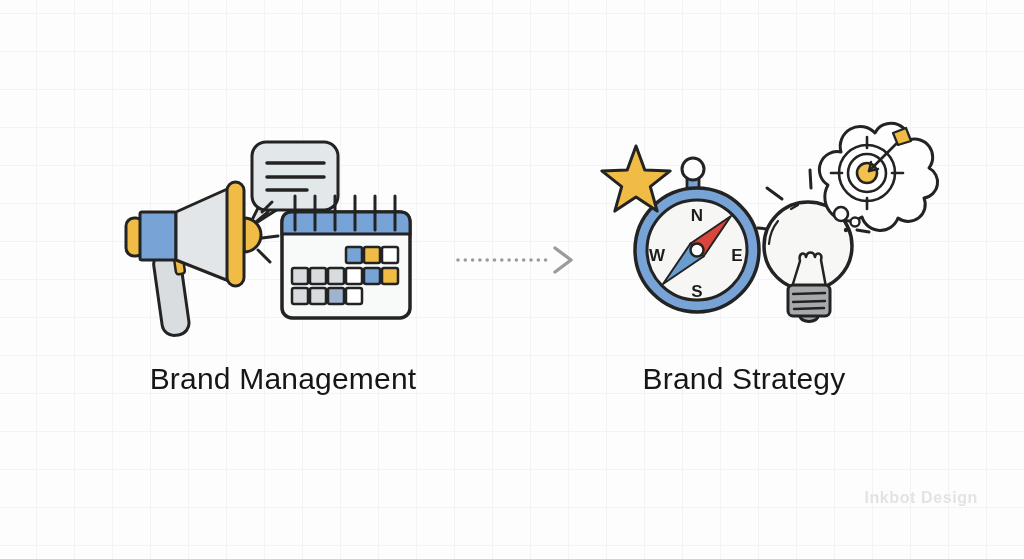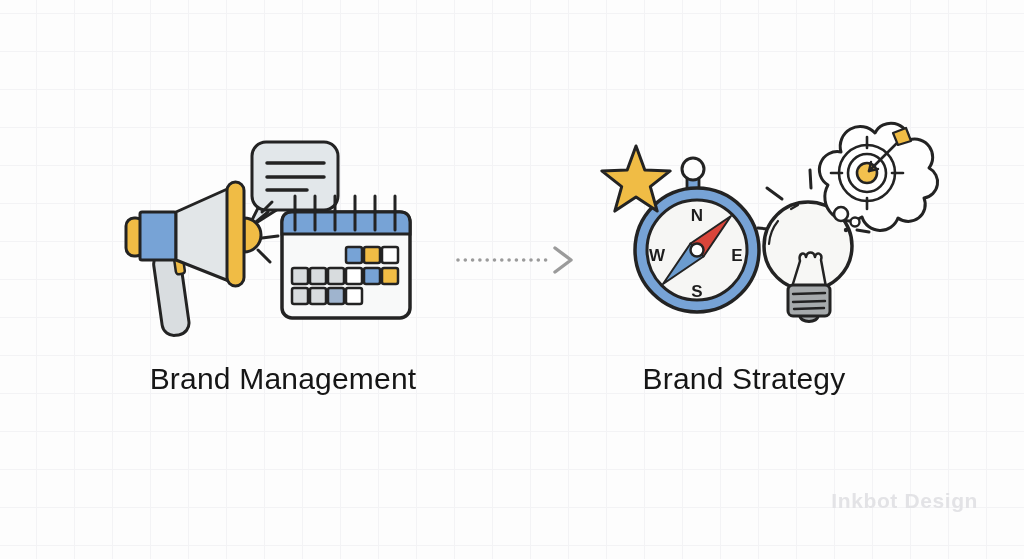--- a/index.html
+++ b/index.html
@@ -30,21 +30,21 @@
     color: #161616;
     top: 361px;
     line-height: 36px;
   }
   .label-left  { left: 83px; }
   .label-right { left: 544px; }
   .watermark {
     position: absolute;
     top: 489px;
     right: 46px;
-    font-size: 21px;
+    font-size: 16px;
     font-weight: 700;
     letter-spacing: 0.6px;
     color: #e3e3e6;
   }
   .compass-letter {
     font-family: "Liberation Sans", sans-serif;
     font-size: 17px;
     font-weight: 600;
     fill: #1d1d1d;
   }

